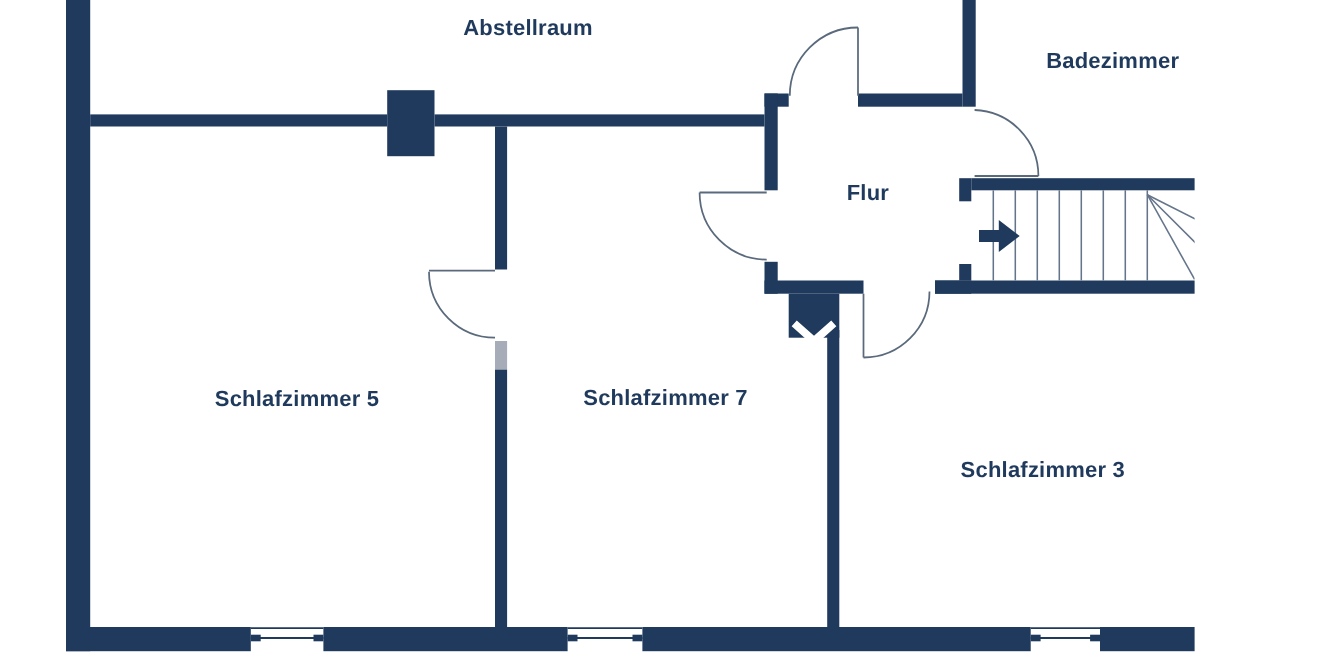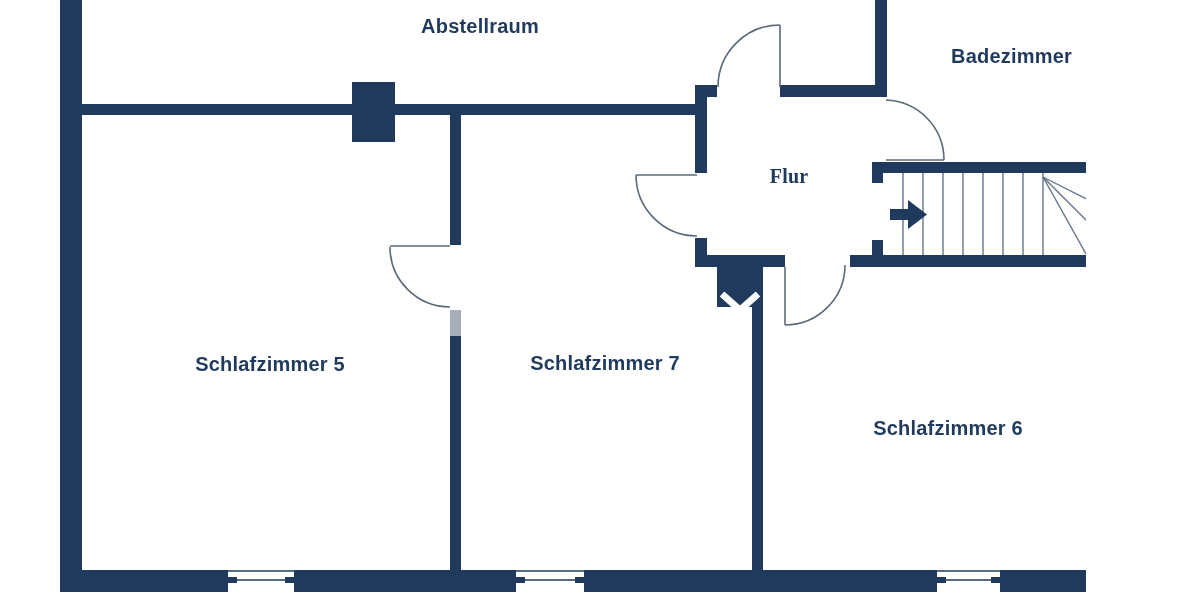--- a/index.html
+++ b/index.html
@@ -126,18 +126,18 @@
     <g>
       <line class="window-line" x1="937" y1="571" x2="1000" y2="571"></line>
       <line class="window-line" x1="937" y1="580" x2="1000" y2="580"></line>
       <rect class="window-cap" x="937" y="577" width="9" height="6"></rect>
       <rect class="window-cap" x="991" y="577" width="9" height="6"></rect>
     </g>
   </svg>
 
   <div class="room-label" style="left:480px;top:26px;">Abstellraum</div>
   <div class="room-label" style="left:1002px;top:56px;padding-left:19px;">Badezimmer</div>
-  <div class="room-label" style="left:789px;top:176px;font-family:Liberation Serif, serif;">Flur</div>
+  <div class="room-label" style="left:789px;top:176px;">Flur</div>
   <div class="room-label" style="left:270px;top:364px;">Schlafzimmer 5</div>
   <div class="room-label" style="left:605px;top:363px;">Schlafzimmer 7</div>
-  <div class="room-label" style="left:948px;top:428px;">Schlafzimmer 6</div>
+  <div class="room-label" style="left:948px;top:428px;">Schlafzimmer 3</div>
 
 </div>
 
 </body></html>

